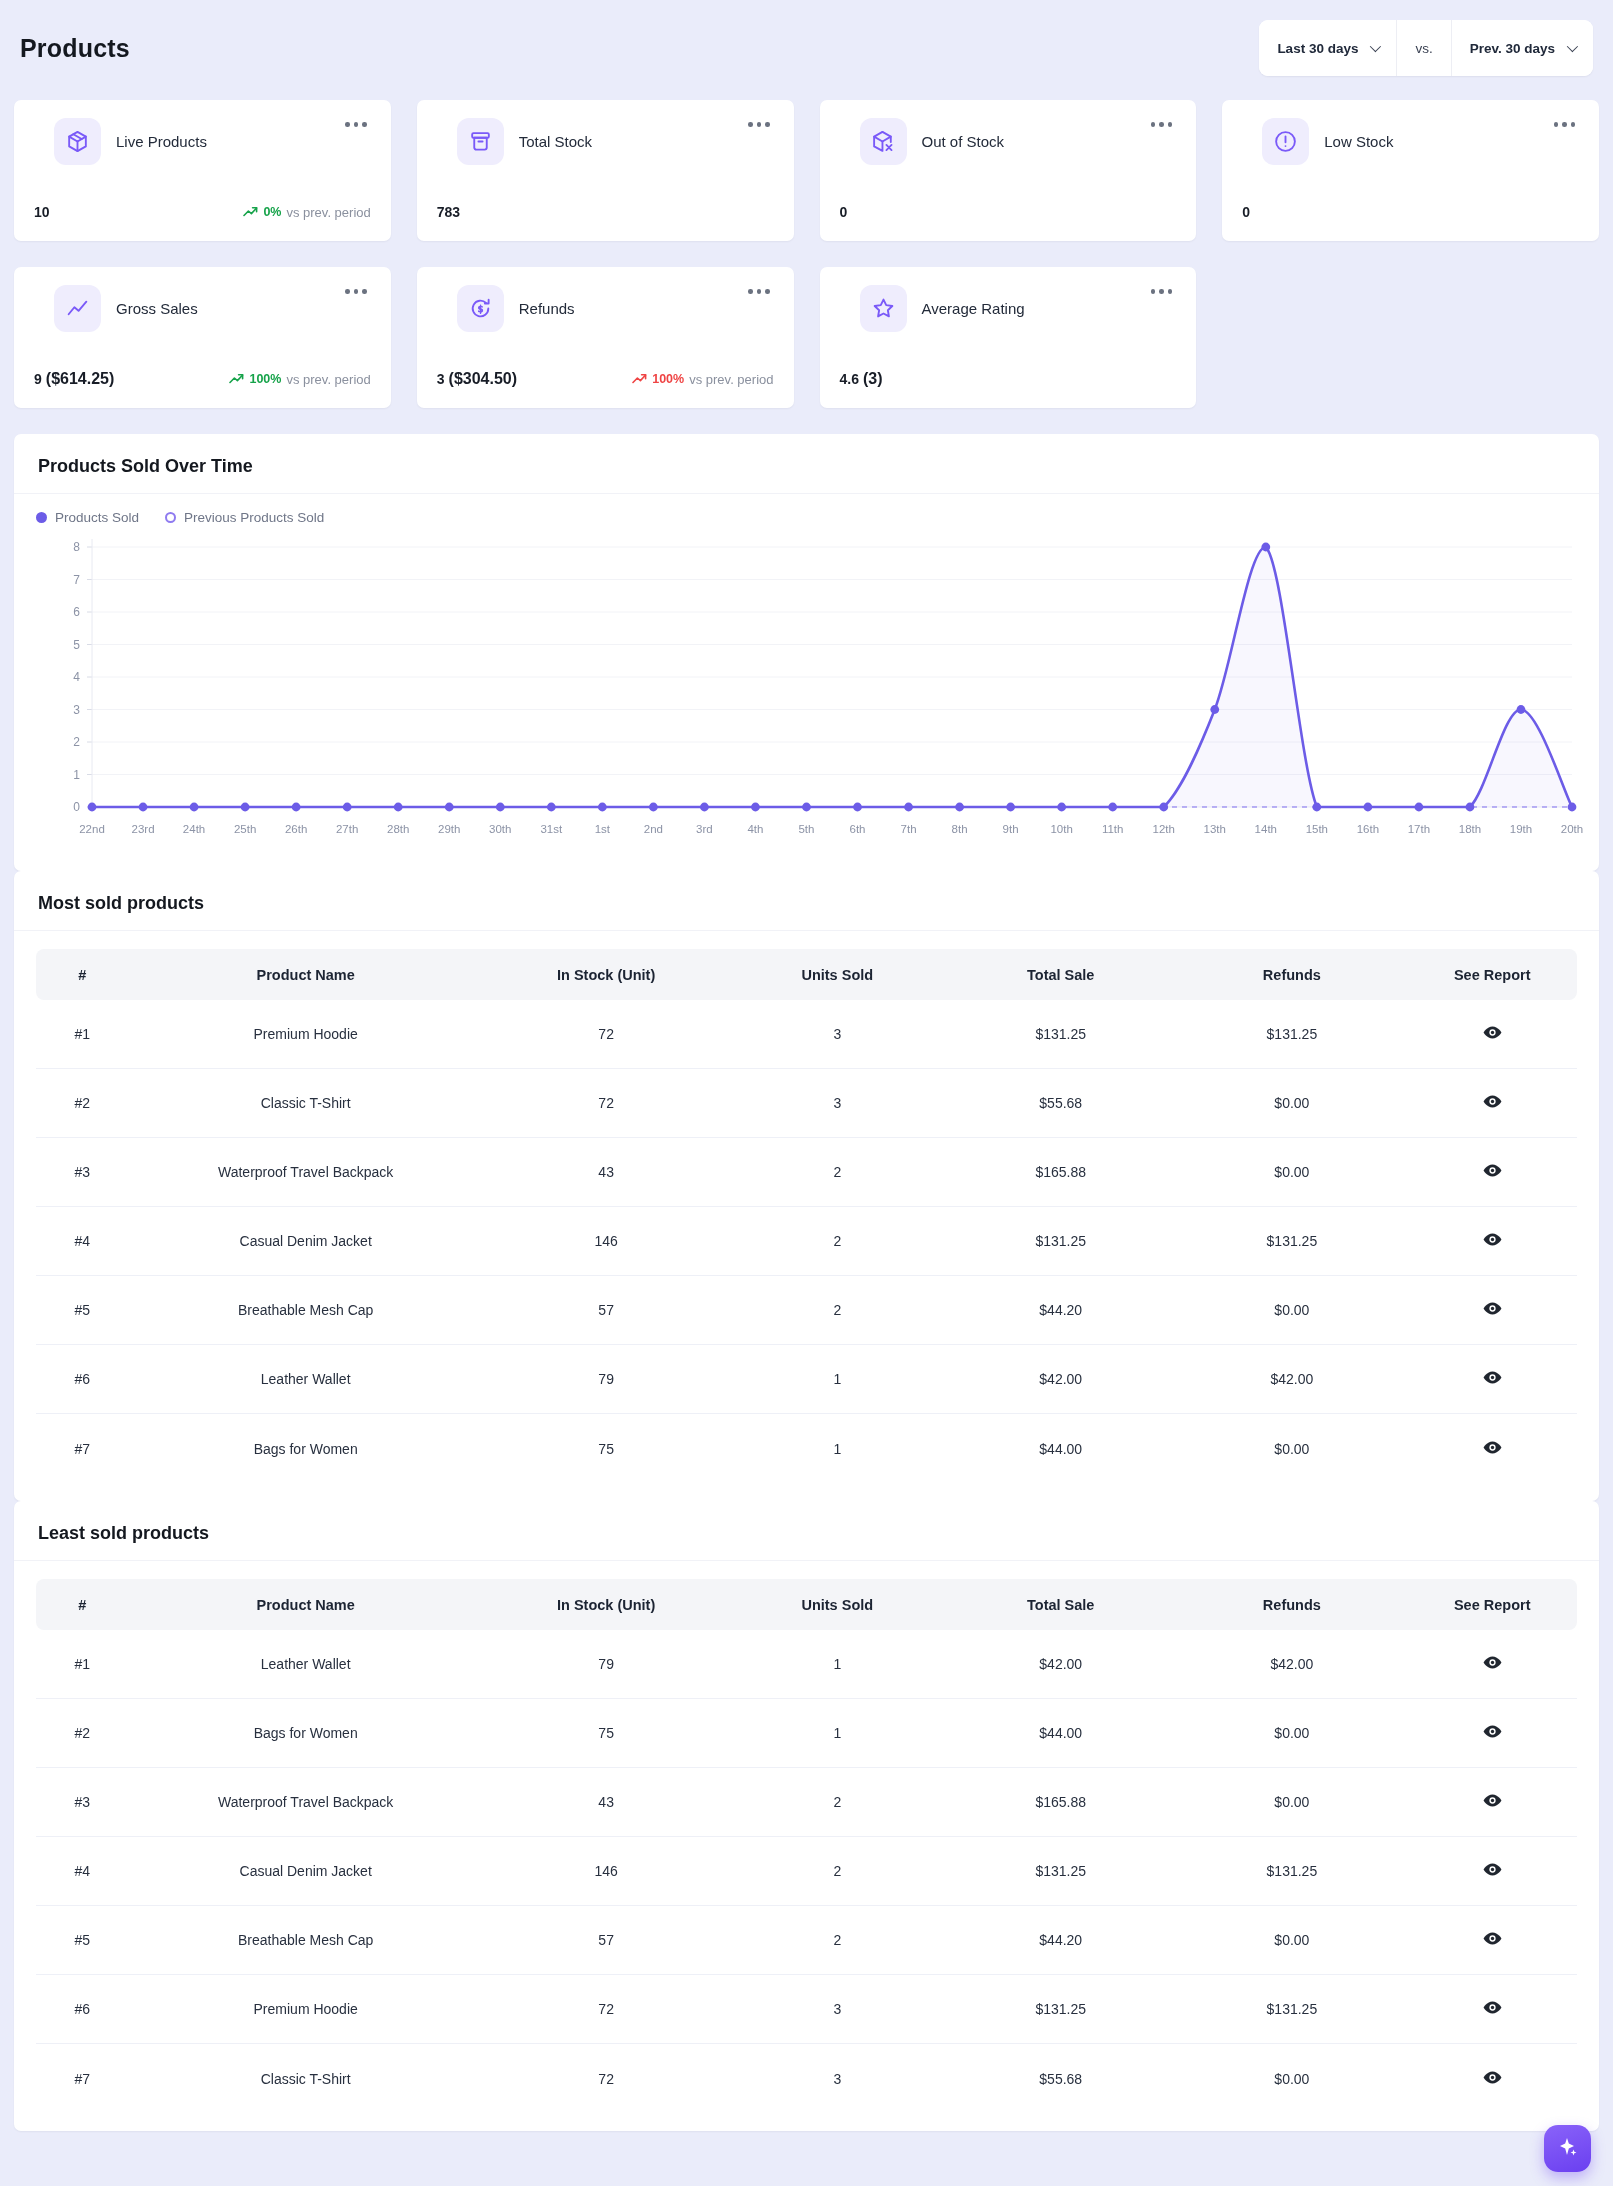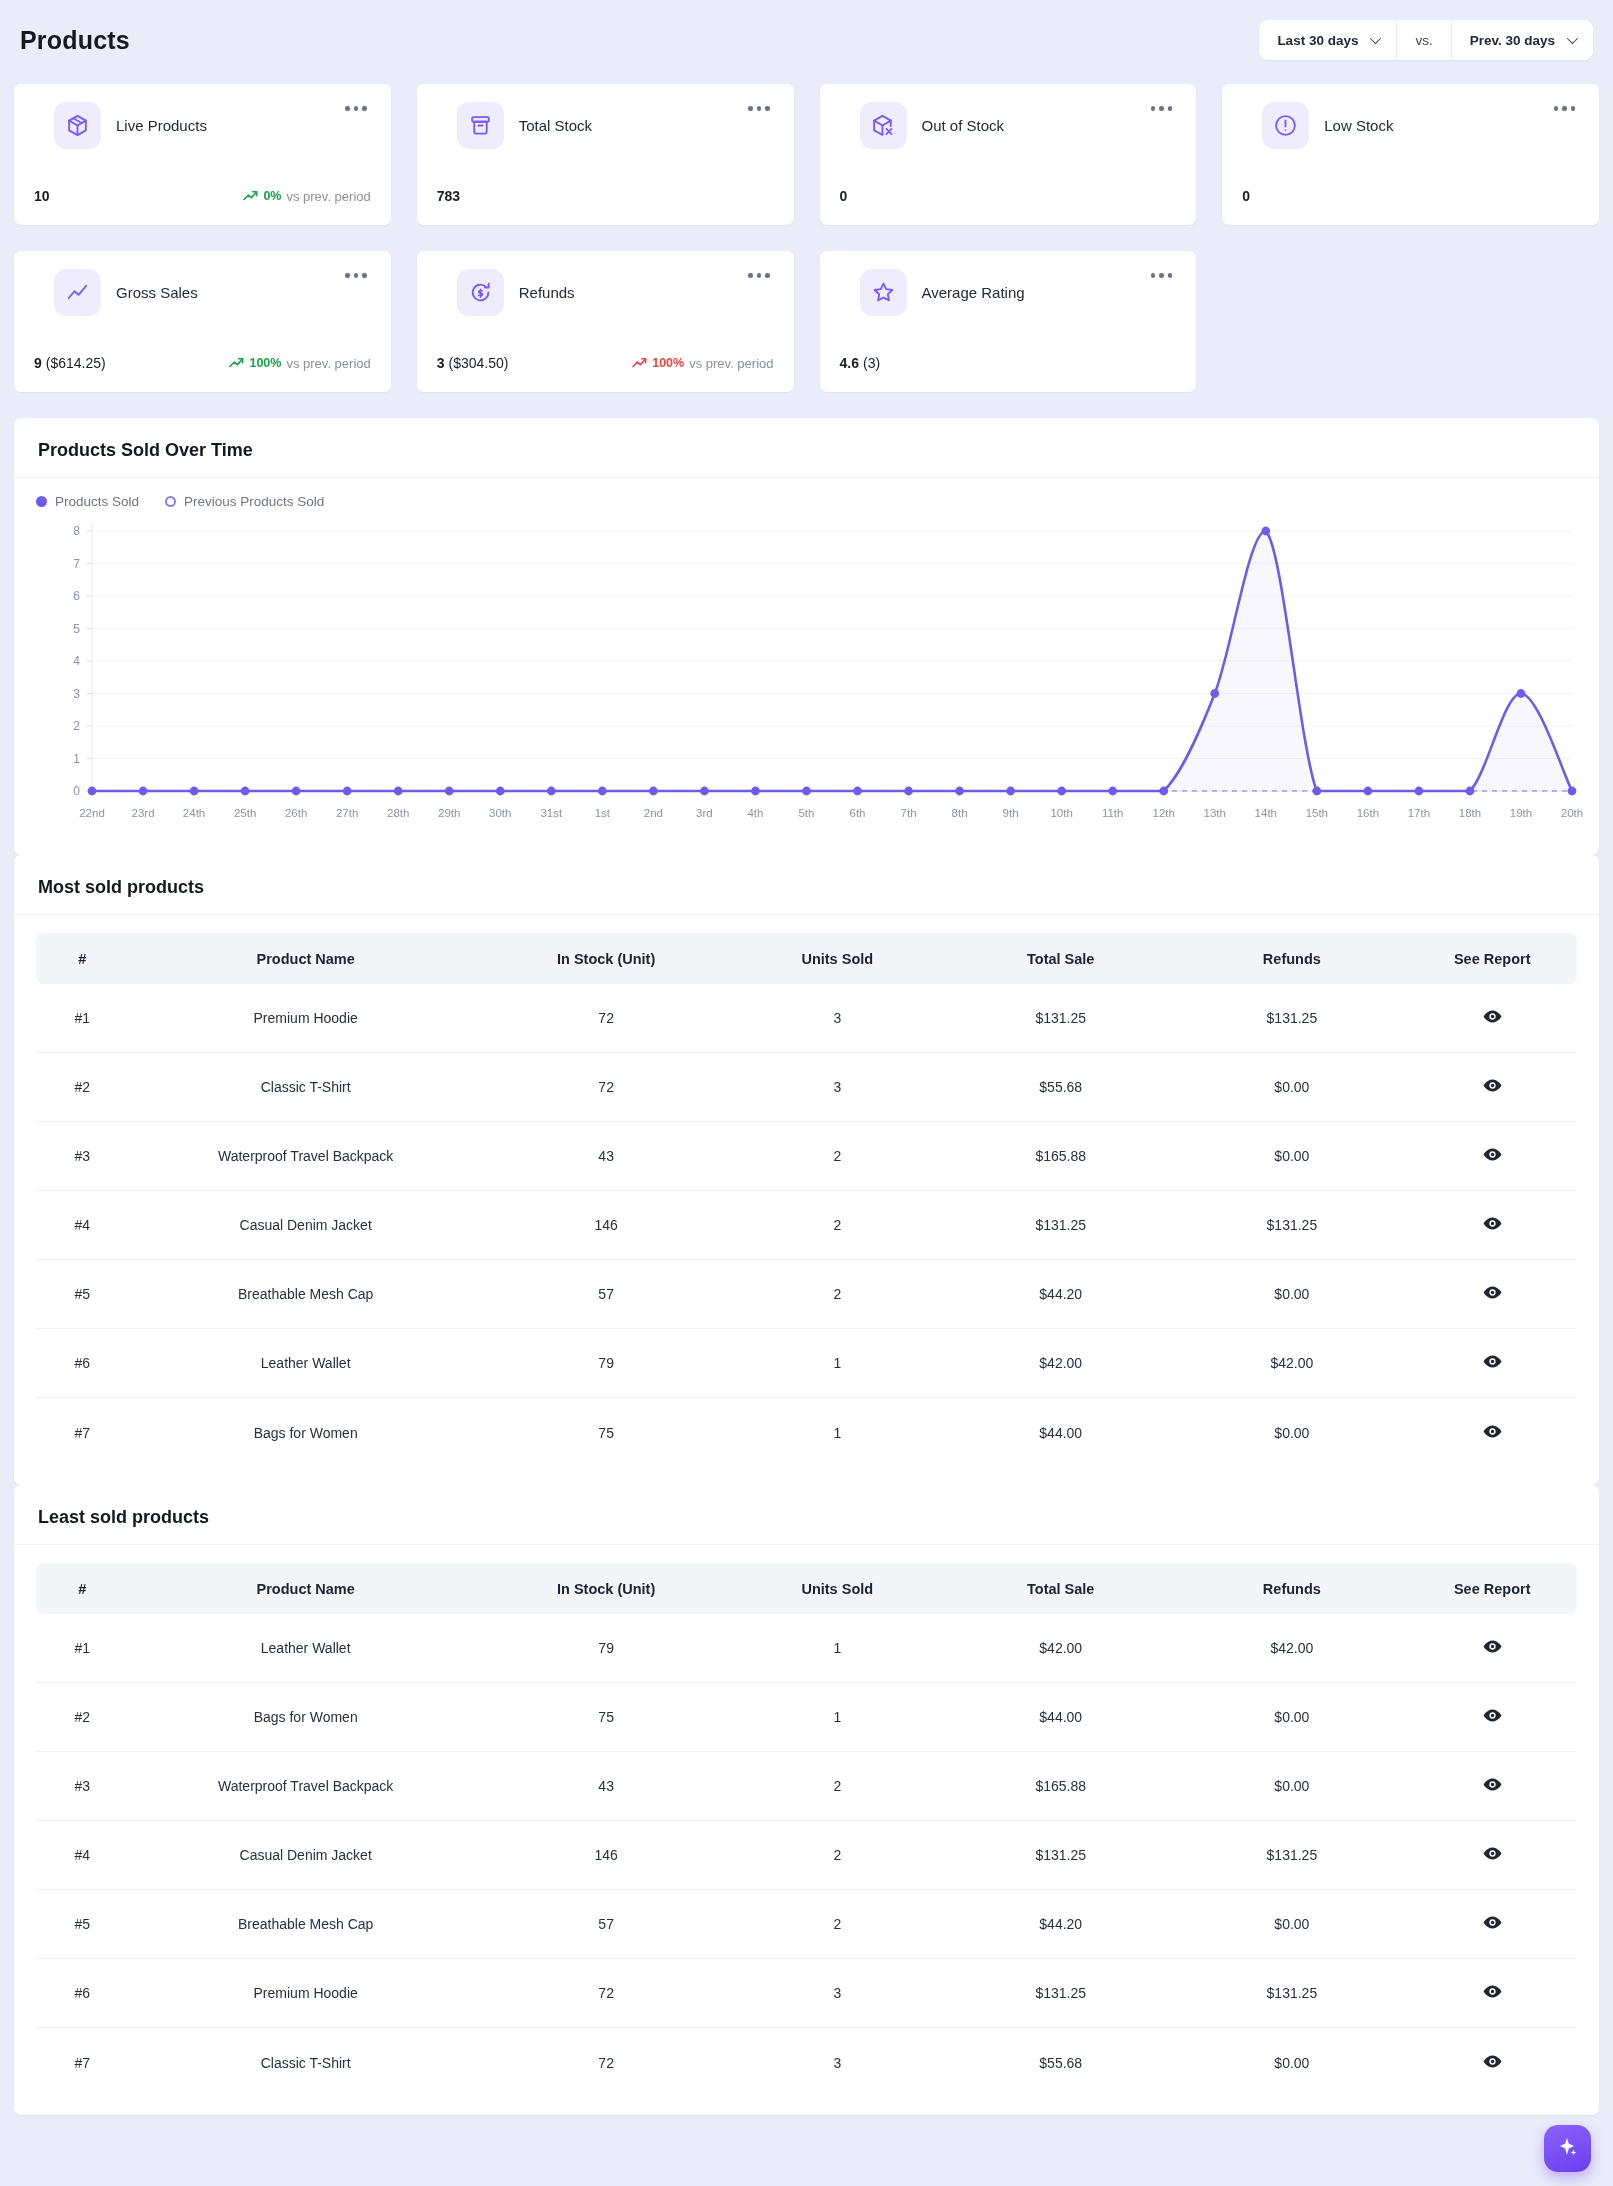--- a/index.html
+++ b/index.html
@@ -2,37 +2,37 @@
 <html><head>
 <meta charset="utf-8">
 <style>
   * { margin:0; padding:0; box-sizing:border-box; }
   html,body { width:1613px; background:#EAECFA; font-family:"Liberation Sans", sans-serif; color:#1b2230; }
   .page { width:1613px; min-height:2186px; padding:14px 14px 16px; position:relative; }
 
   
   .topbar { display:flex; justify-content:space-between; align-items:center; padding:6px 6px 0 6px; margin-bottom:24px; }
   .page-title { font-size:25px; font-weight:700; color:#14181f; letter-spacing:.2px; }
-  .period-pill { display:flex; align-items:stretch; background:#fff; border-radius:9px; box-shadow:0 1px 2px rgba(16,24,40,.06); overflow:hidden; height:40px; }
+  .period-pill { display:flex; align-items:stretch; background:#fff; border-radius:9px; box-shadow:0 1px 2px rgba(16,24,40,.06); overflow:hidden; height:56px; }
   .period-seg { display:flex; align-items:center; gap:12px; padding:0 18px; font-size:13.5px; font-weight:600; color:#20293a; cursor:pointer; background:#fff; border:none; }
   .period-seg + .period-seg { border-left:1px solid #edeef4; }
   .period-vs { font-weight:400; color:#3c4354; }
   .chev { width:8px; height:8px; border-right:1.8px solid #3c4354; border-bottom:1.8px solid #3c4354; transform:rotate(45deg) translateY(-2px); }
 
   
   .cards-grid { display:grid; grid-template-columns:repeat(4,1fr); gap:26px; margin-bottom:26px; }
   .stat-card { background:#fff; border-radius:7px; box-shadow:0 1px 2px rgba(16,24,40,.05); padding:18px 20px 20px; height:141px; display:flex; flex-direction:column; justify-content:space-between; }
   .card-head { display:flex; align-items:center; gap:15px;padding-left:20px; }
   .icon-tile { width:47px; height:47px; border-radius:12px; background:#EFEDFD; display:flex; align-items:center; justify-content:center; color:#7A5AF8; flex:0 0 auto; }
   .card-label { font-size:15px; font-weight:500; color:#232b3a; }
   .dots-menu { margin-left:auto; display:flex; gap:4px; align-items:center; cursor:pointer; padding:4px; align-self:flex-start; }
   .dots-menu i { width:4.5px; height:4.5px; border-radius:50%; background:#6b7280; display:block; }
   .value-row { display:flex; align-items:baseline; justify-content:space-between; }
   .big-value { font-size:14px; font-weight:700; color:#181d27; }
-  .value-detail { font-size:14px; font-weight:400; color:#181d27; margin-left:4px; }
+  .value-detail { font-size:16px; font-weight:700; color:#181d27; margin-left:4px; }
   .trend { display:flex; align-items:center; gap:5px; }
   .trend-pct { font-size:12.5px; font-weight:700; }
   .trend-suffix { font-size:13px; color:#8a909e; }
 
   
   .panel { background:#fff; border-radius:7px; box-shadow:0 1px 2px rgba(16,24,40,.05); padding:0 22px 18px; }
   .panel-title-block { padding:22px 2px 16px; border-bottom:1px solid #f1f2f7; margin:0 -22px 0; padding-left:24px; padding-right:24px; }
   .panel-title { font-size:18px; font-weight:600; color:#14181f; }
 
   

